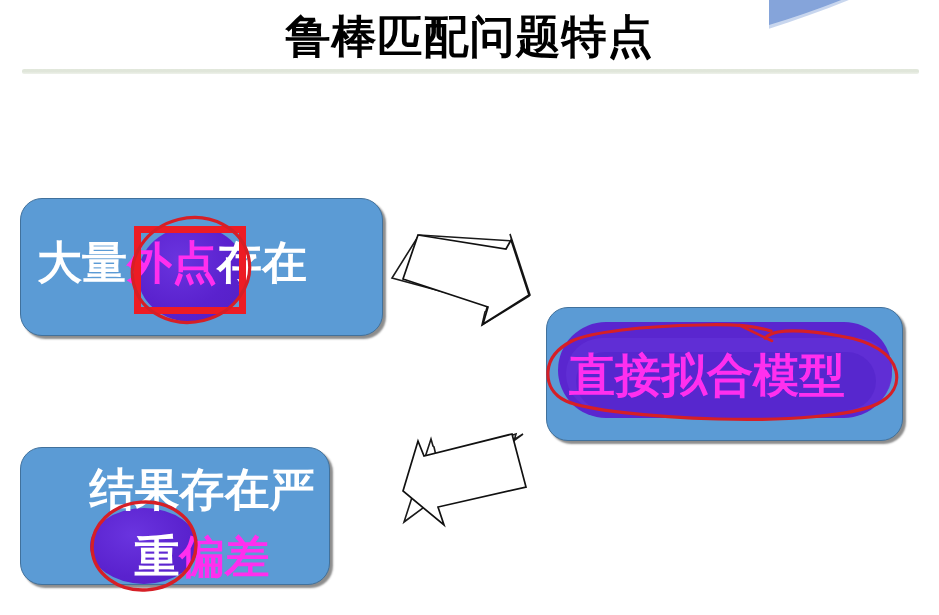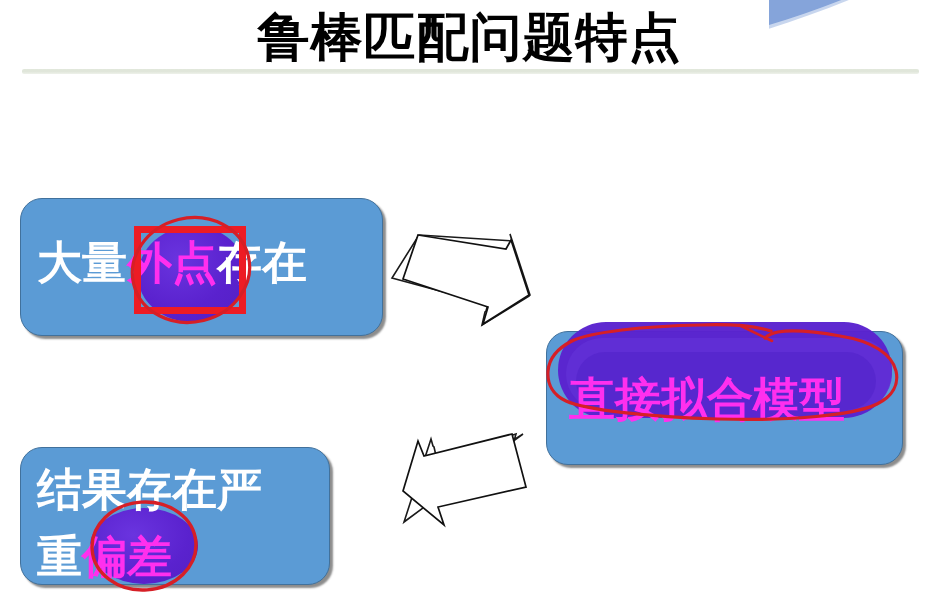--- a/index.html
+++ b/index.html
@@ -30,21 +30,21 @@
     pointer-events: none;
   }
 
   
   .slide-title {
     position: absolute;
     top: 8px;
     left: 0;
     width: 939px;
     text-align: center;
-    font-size: 52px;
+    font-size: 45px;
     font-weight: bold;
     color: #000000;
     letter-spacing: 1px;
     line-height: 58px;
     white-space: nowrap;
   }
   .title-rule {
     position: absolute;
     top: 69px;
     left: 22px;
@@ -57,31 +57,32 @@
   
   .box {
     position: absolute;
     background: #5B9BD5;
     border: 1px solid #41719C;
     border-radius: 22px;
     box-shadow: 3px 3px 2px rgba(0,0,0,0.45);
     box-sizing: border-box;
   }
   #box-outliers  { left: 20px;  top: 198px; width: 363px; height: 138px; }
-  #box-model     { left: 546px; top: 307px; width: 357px; height: 134px; margin-top: 24px; }
+  #box-model     { left: 546px; top: 307px; width: 357px; height: 134px; }
   #box-deviation { left: 20px;  top: 447px; width: 310px; height: 138px; }
 
   .box-text {
     position: absolute;
     color: #ffffff;
     font-size: 45px;
     font-weight: bold;
     line-height: 62px;
     white-space: nowrap;
     z-index: 4;
+    text-align: center;
   }
   #box-outliers .box-text  { left: 16px; top: 33px; }
   #box-deviation .box-text { left: 16px; top: 8px;  line-height: 67px; white-space: normal; width: 330px; }
   #box-model .box-text     { left: 22px; top: 36px; color: #FF2FEE; font-size: 46px; }
 
   .hl-magenta { color: #FF2FEE; }
 
   
   .blob {
     position: absolute;

